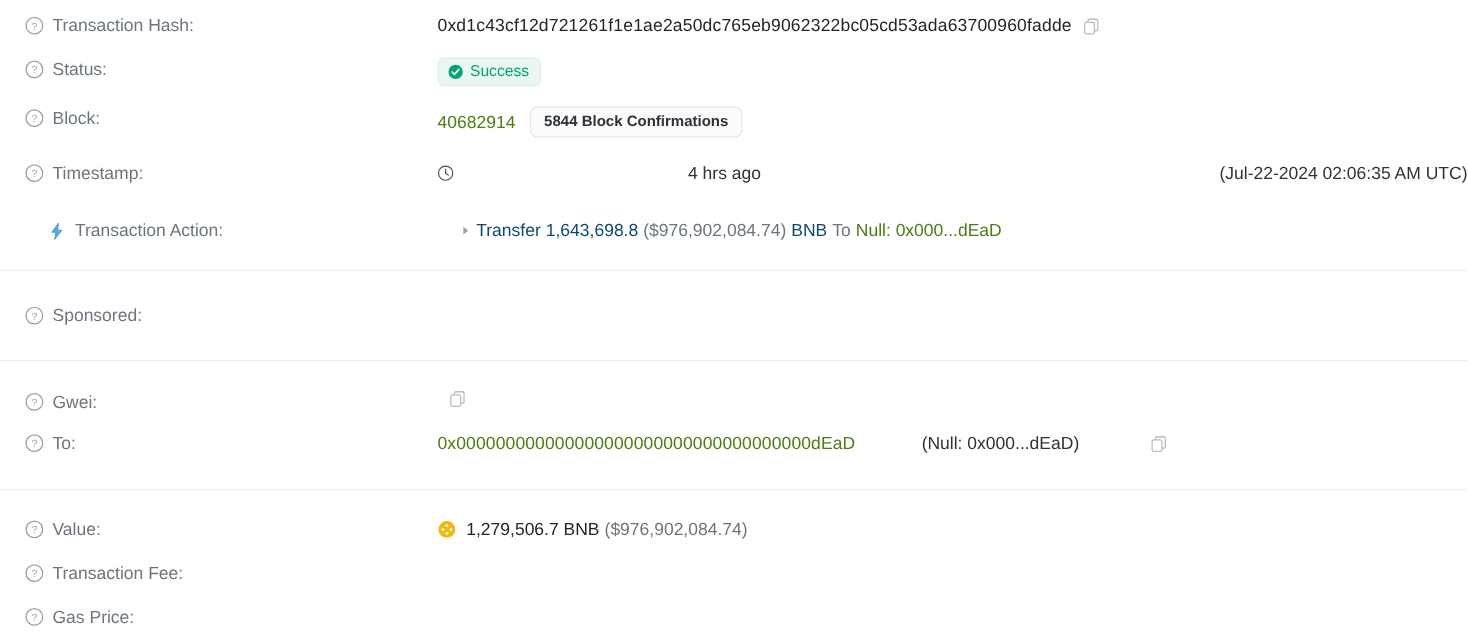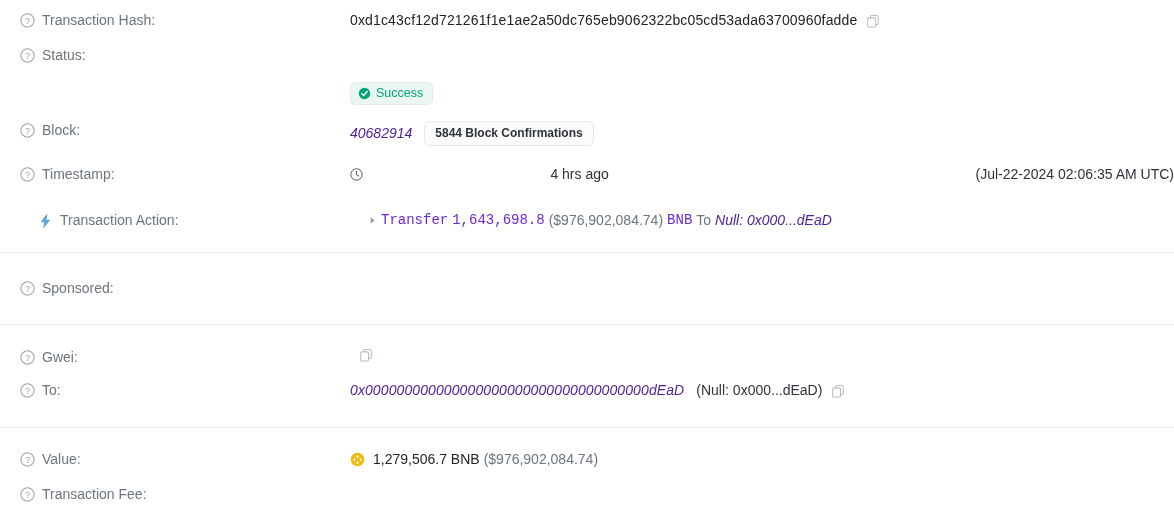--- a/index.html
+++ b/index.html
@@ -118,68 +118,66 @@
     align-items: center;
     gap: 5px;
     background: #eaf7f1;
     border: 1px solid #dfeee8;
     border-radius: 5px;
     padding: 3px 9px 3px 7px;
     color: #00a478;
     font-size: 12.5px;
     line-height: 15px;
     white-space: nowrap;
-    margin-top: 36px;
   }
   .check-icon { width: 13px; height: 13px; flex: 0 0 13px; display:inline-block; }
   .check-icon svg { display: block; }
 
   .r-block { padding-top: 16px; }
   .link {
-    color: #4c1d95;
+    color: #4d7c0f;
     text-decoration: none;
     cursor: pointer;
-    font-style: italic;
   }
   .confirm-badge {
     display: inline-block;
     margin-left: 12px;
     border: 1px solid #e3e6ea;
     border-radius: 6px;
     background: #fbfbfc;
     padding: 4px 10px;
     font-size: 12px;
     line-height: 15px;
     color: #2d3339;
     font-weight: 600;
     white-space: nowrap;
   }
 
   .r-time { padding-top: 19px; }
   .r-time .value-cell { color: #2d3339; justify-content: space-between; }
 
   .r-action { padding-top: 27px; padding-left: 38px; }
-  .action-text { color: #6d28d9; font-family: Liberation Mono, monospace; }
+  .action-text { color: #0c4a6e; }
   .muted-paren { color: #6c757d; }
 
   .r-sponsored { padding-top: 26px; padding-bottom: 0; }
 
   .divider {
     height: 1px;
     background: #edeff2;
     width: 100%;
   }
   .d1 { margin-top: 22px; }
   .d2 { margin-top: 26px; }
   .d3 { margin-top: 27px; }
 
   .r-from { padding-top: 23px; }
   .r-to { padding-top: 14px; }
-  .r-to .value-cell { white-space: nowrap; }
-  .to-note { color: #2d3339; margin-left: 12px; }
+  .r-to .value-cell { white-space: nowrap; gap: 48px; }
+  .to-note { color: #2d3339; margin-left: 5px; }
 
   .r-value { padding-top: 22px; }
   .r-fee { padding-top: 16px; }
   .r-gas { padding-top: 16px; }
 
   .addr { letter-spacing: 0.1px; }
   .grey-sub { color: #6c757d; }
   .sp { display: inline-block; width: 4px; }
 </style>
 </head>

